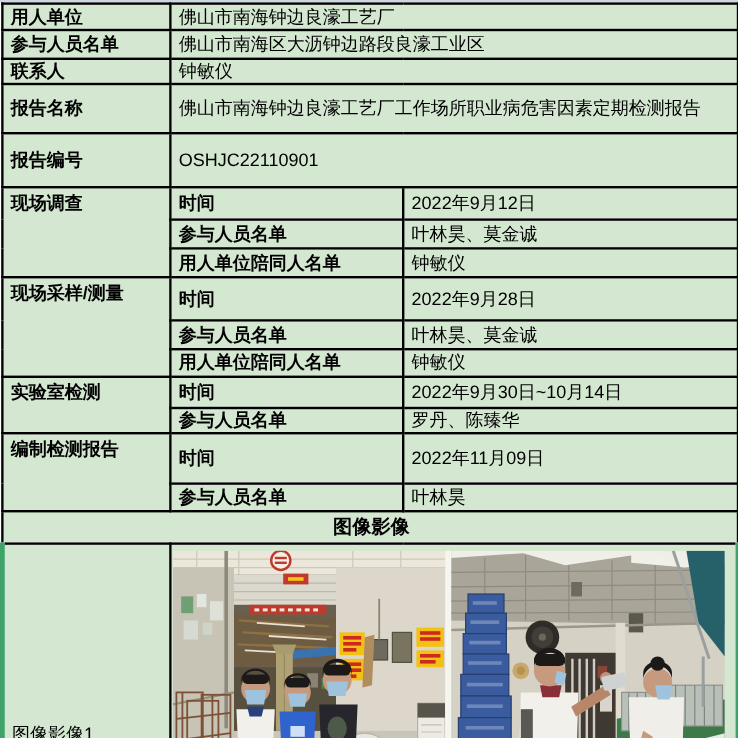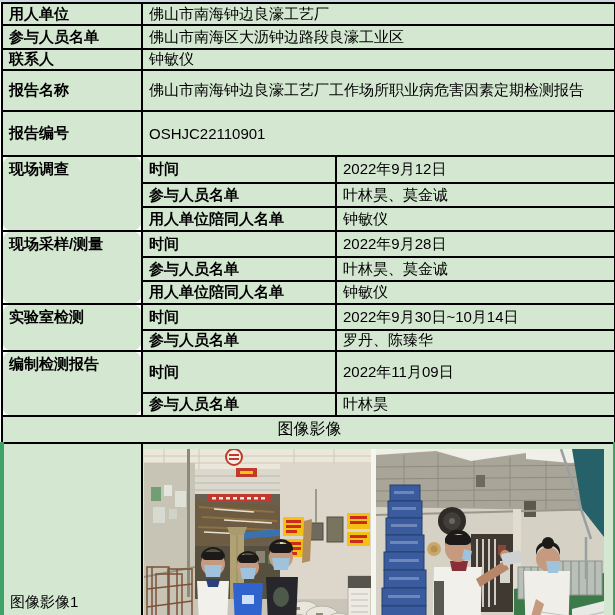--- a/index.html
+++ b/index.html
@@ -3,22 +3,22 @@
 <meta charset="utf-8">
 <style>
   html,body{margin:0;padding:0;}
   body{background:#ffffff;font-family:"Liberation Sans","DejaVu Sans",sans-serif;}
   .page{position:relative;width:615px;height:615px;overflow:hidden;background:#ffffff;}
   .top-strip{position:absolute;top:0;left:0;width:615px;height:2px;background:#cbd8e2;}
   table.report{position:absolute;top:2px;left:0;width:613px;border-collapse:collapse;table-layout:fixed;}
   td{border:2px solid #000;background:#d4e8d1;font-size:15px;color:#000000;padding:0 4px 0 6px;vertical-align:middle;overflow:hidden;white-space:nowrap;}
   td.lbl{font-weight:700;}
   td.sub{font-weight:700;margin-top:44px;}
-  td.grp{vertical-align:top;padding-top:3px;border-radius:11px;}
-  td.hdr{font-weight:400;text-align:center;font-size:16px;}
+  td.grp{vertical-align:top;padding-top:3px;}
+  td.hdr{font-weight:700;text-align:center;font-size:16px;}
   tr.imgrow td{border-bottom:4px solid #3fa269;}
   tr.imgrow td.imglbl{border-left:4px solid #3fa269;vertical-align:bottom;padding-bottom:34px;font-weight:400;}
   tr.imgrow td.photos{border-right:4px solid #3fa269;padding:5px 0 0 1px;vertical-align:top;}
   .photo-strip{display:flex;align-items:flex-start;}
   .photo-gap{width:5px;height:191px;background:#f6f6f1;flex:0 0 auto;}
   .ph{display:block;flex:0 0 auto;}
 </style>
 </head>
 <body>
 
@@ -59,21 +59,21 @@
       </tr>
       <tr style="height:24px">
         <td class="sub">参与人员名单</td>
         <td>叶林昊、莫金诚</td>
       </tr>
       <tr style="height:24px">
         <td class="sub">用人单位陪同人名单</td>
         <td>钟敏仪</td>
       </tr>
 
-      <tr style="height:26px">
+      <tr style="height:36px">
         <td class="lbl grp" rowspan="3">现场采样/测量</td>
         <td class="sub">时间</td>
         <td>2022年9月28日</td>
       </tr>
       <tr style="height:24px">
         <td class="sub">参与人员名单</td>
         <td>叶林昊、莫金诚</td>
       </tr>
       <tr style="height:23px">
         <td class="sub">用人单位陪同人名单</td>

